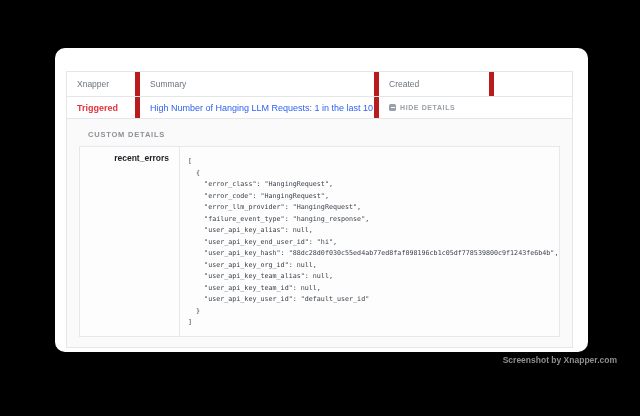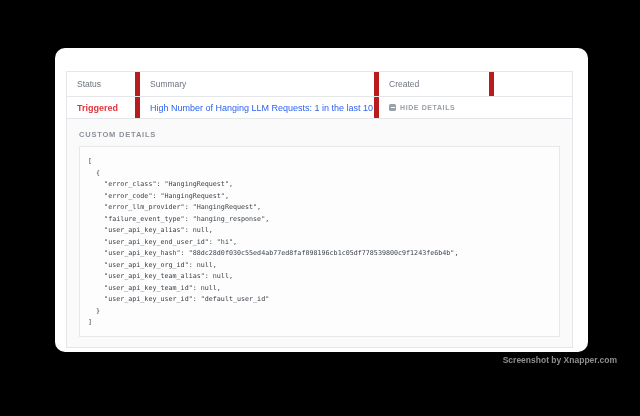--- a/index.html
+++ b/index.html
@@ -74,20 +74,21 @@
     background: #fafafa;
     padding: 11px 12px 8px 12px;
     height: 228px;
   }
   .details-label {
     font-size: 7.5px;
     font-weight: 600;
     letter-spacing: 0.8px;
     color: #8b9097;
     margin-bottom: 7px;
+    margin-left: 9px;
   }
   .kv-box {
     background: #fdfdfd;
     border: 1px solid #e6e8eb;
     display: flex;
     height: 191px;
     overflow: hidden;
   }
   .kv-key {
     width: 100px;
@@ -117,21 +118,21 @@
     color: #8e8e8e;
   }
 </style>
 </head>
 <body>
 
 <div class="card">
   <div class="tbl">
 
     <div class="thead">
-      <div class="cell">Status</div>
+      <div class="cell">Xnapper</div>
       <div class="cell">Summary</div>
       <div class="cell">Created</div>
       <div class="cell"></div>
     </div>
 
     <div class="trow">
       <div class="cell">
         <span class="status-text">Triggered</span>
       </div>
       <div class="cell">
@@ -141,20 +142,21 @@
         <button class="hide-details-btn">
           <span class="minus-square-icon"></span>
           <span>HIDE DETAILS</span>
         </button>
       </div>
     </div>
 
     <div class="details">
       <div class="details-label">CUSTOM DETAILS</div>
       <div class="kv-box">
+        <div class="kv-key">recent_errors</div>
         <div class="kv-val">
           <pre>[
   {
     "error_class": "HangingRequest",
     "error_code": "HangingRequest",
     "error_llm_provider": "HangingRequest",
     "failure_event_type": "hanging_response",
     "user_api_key_alias": null,
     "user_api_key_end_user_id": "hi",
     "user_api_key_hash": "88dc28d0f030c55ed4ab77ed8faf098196cb1c05df778539800c9f1243fe6b4b",

